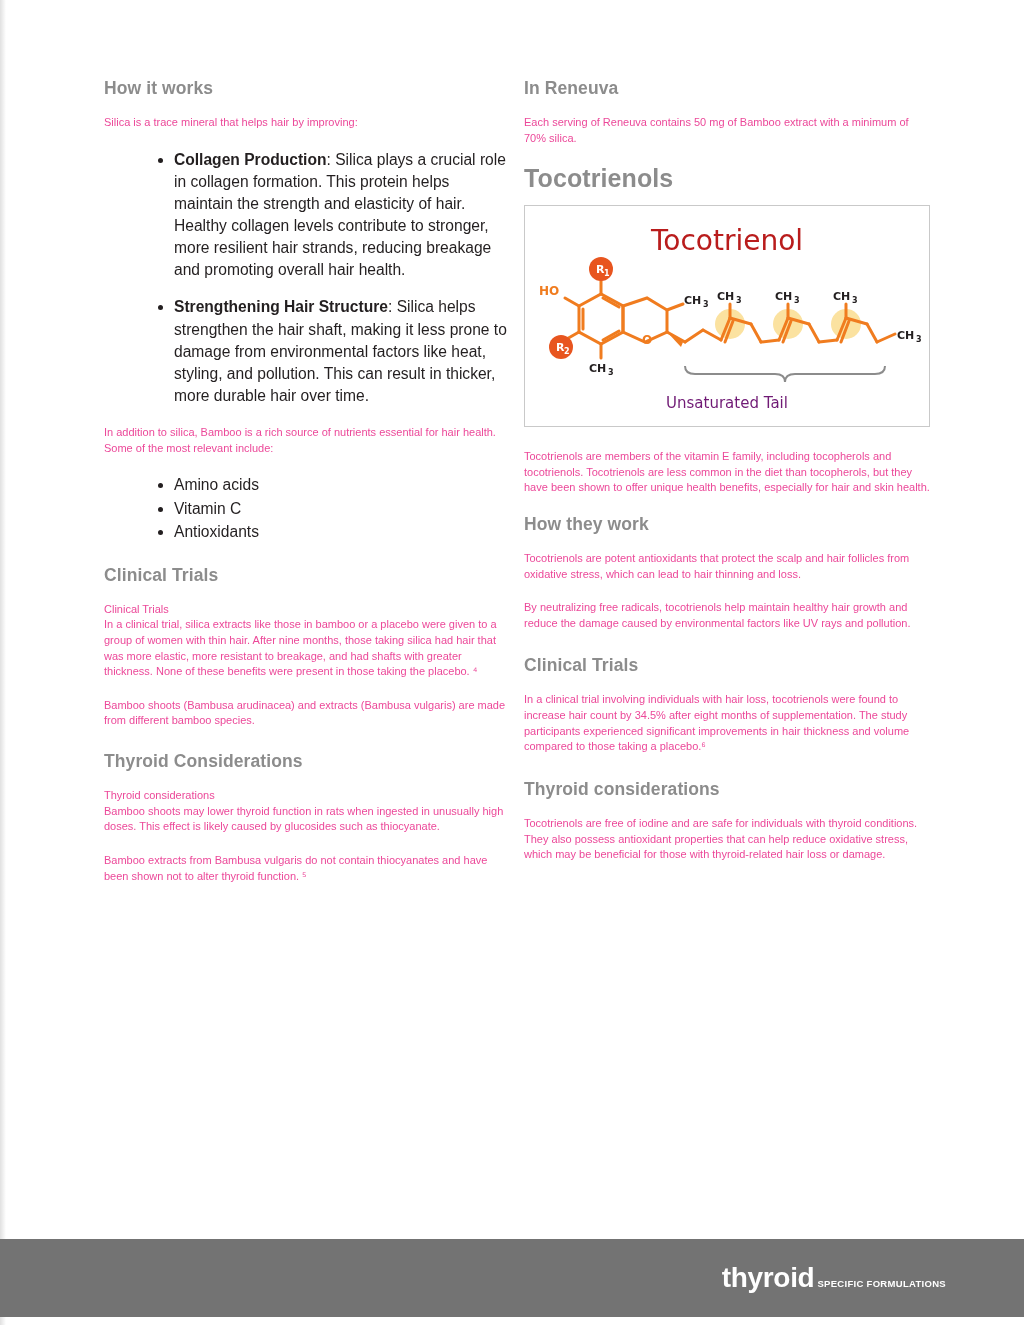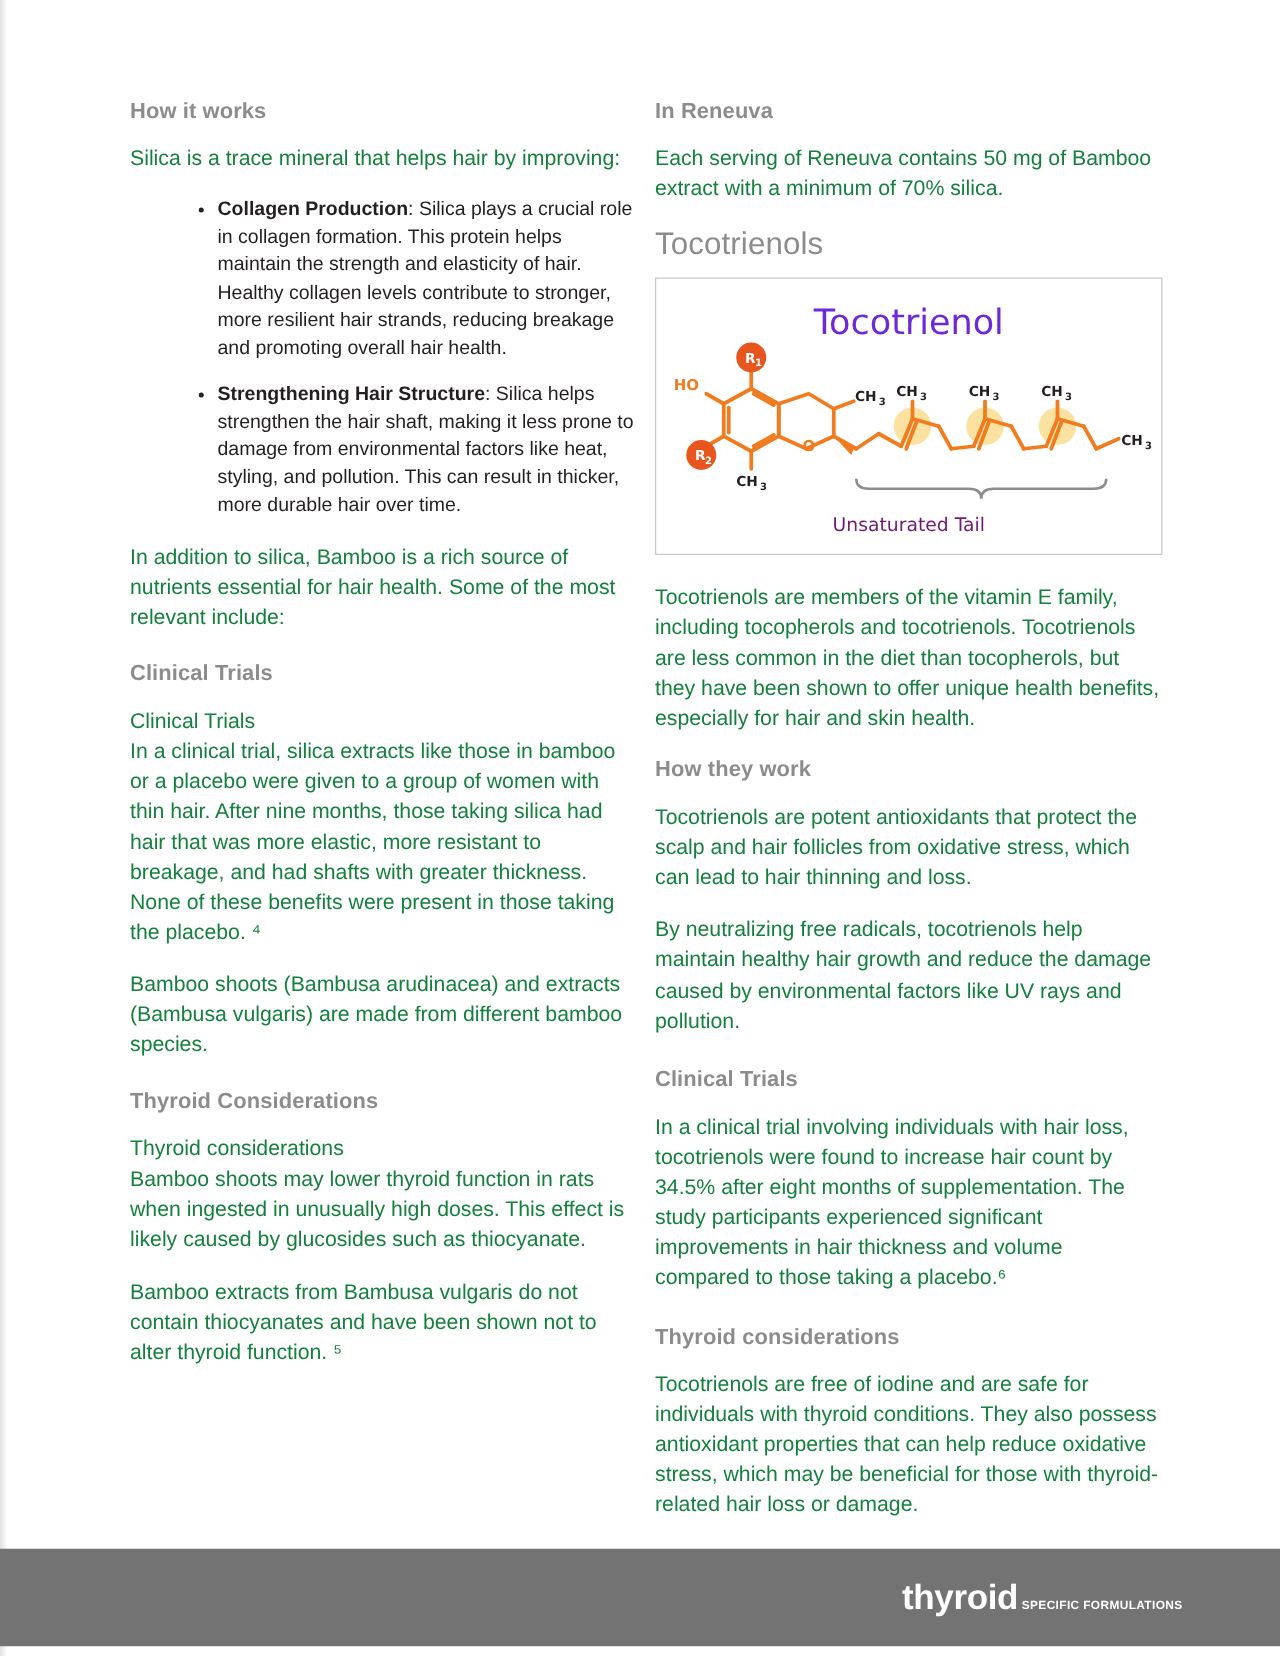--- a/index.html
+++ b/index.html
@@ -34,30 +34,30 @@
   }
   h2.section {
     font-size: 17.5px;
     font-weight: bold;
     color: #8c8c8c;
     margin: 0 0 16px 0;
     letter-spacing: 0.1px;
   }
   h2.bigsection {
     font-size: 25px;
-    font-weight: normal;
+    font-weight: bold;
     color: #8c8c8c;
     margin: 12px 0 12px 0;
     letter-spacing: 0.1px;
   }
   p {
-    font-size: 17px;
+    font-size: 11px;
     line-height: 1.42;
     margin: 0 0 18px 0;
-    color: #15803d;
+    color: #ec4899;
   }
   p.tight { margin-bottom: 0; }
   ul {
     margin: 0 0 18px 0;
     padding-left: 26px;
   }
   ul li {
     font-size: 15.6px;
     line-height: 1.42;
     margin-bottom: 15px;
@@ -75,21 +75,21 @@
     position: relative;
     margin: 4px 0 22px 0;
     overflow: hidden;
   }
   .figure-title {
     position: absolute;
     left: 0; right: 0;
     top: 18px;
     text-align: center;
     font-size: 28px;
-    color: #6d28d9;
+    color: #b91c1c;
     font-family: "DejaVu Sans", sans-serif;
   }
   .figure-caption {
     position: absolute;
     left: 0; right: 0;
     bottom: 14px;
     text-align: center;
     font-size: 15px;
     color: #701a75;
     font-family: "DejaVu Sans", sans-serif;
@@ -144,20 +144,25 @@
       <h2 class="section">How it works</h2>
       <p>Silica is a trace mineral that helps hair by improving:</p>
 
       <ul>
         <li><strong>Collagen Production</strong><span>: Silica plays a crucial role in collagen formation. This protein helps maintain the strength and elasticity of hair. Healthy collagen levels contribute to stronger, more resilient hair strands, reducing breakage and promoting overall hair health.</span></li>
         <li><strong>Strengthening Hair Structure</strong><span>: Silica helps strengthen the hair shaft, making it less prone to damage from environmental factors like heat, styling, and pollution. This can result in thicker, more durable hair over time.</span></li>
       </ul>
 
       <p>In addition to silica, Bamboo is a rich source of nutrients essential for hair health. Some of the most relevant include:</p>
 
+      <ul class="plain">
+        <li>Amino acids</li>
+        <li>Vitamin C</li>
+        <li>Antioxidants</li>
+      </ul>
 
       <h2 class="section" style="margin-top:22px">Clinical Trials</h2>
       <p class="tight">Clinical Trials</p>
       <p>In a clinical trial, silica extracts like those in bamboo or a placebo were given to a group of women with thin hair. After nine months, those taking silica had hair that was more elastic, more resistant to breakage, and had shafts with greater thickness. None of these benefits were present in those taking the placebo. ⁴</p>
       <p>Bamboo shoots (Bambusa arudinacea) and extracts (Bambusa vulgaris) are made from different bamboo species.</p>
 
       <h2 class="section" style="margin-top:22px">Thyroid Considerations</h2>
       <p class="tight">Thyroid considerations</p>
       <p>Bamboo shoots may lower thyroid function in rats when ingested in unusually high doses. This effect is likely caused by glucosides such as thiocyanate.</p>
       <p>Bamboo extracts from Bambusa vulgaris do not contain thiocyanates and have been shown not to alter thyroid function. ⁵</p>

